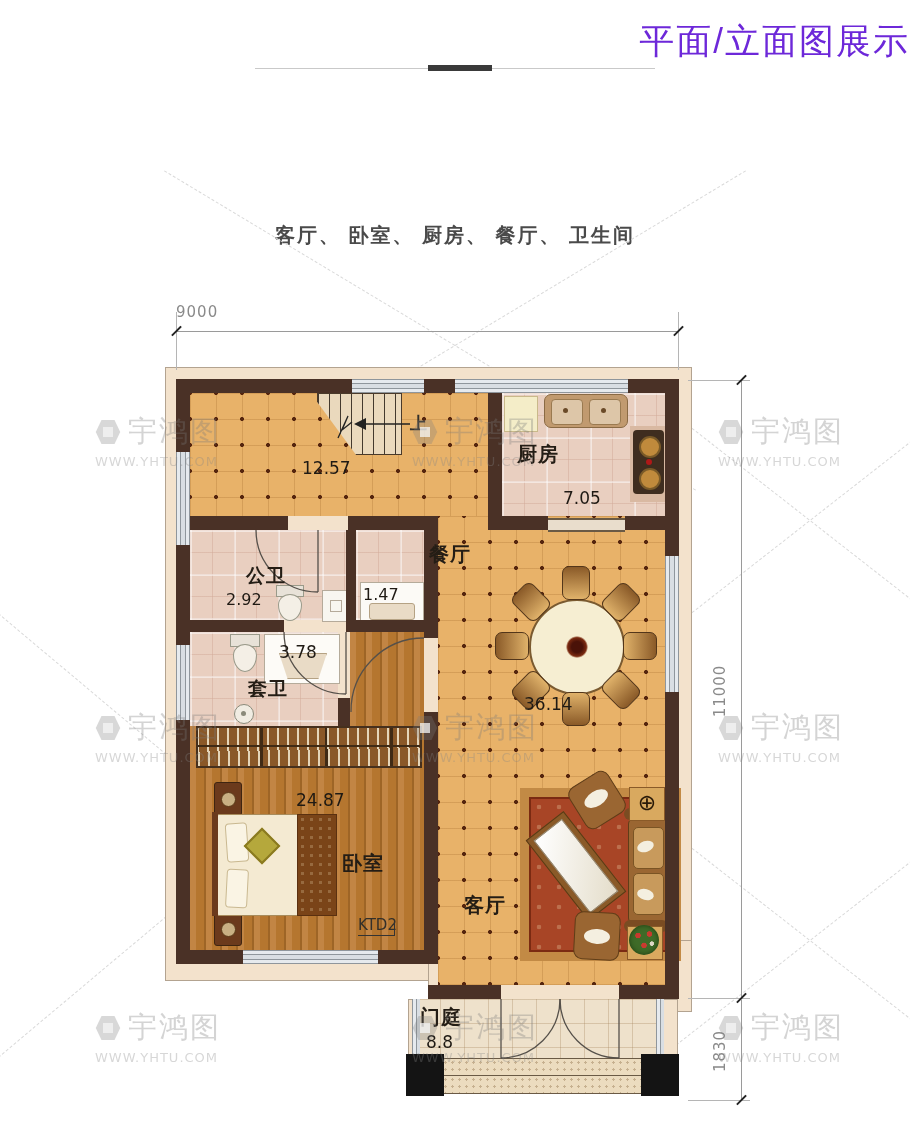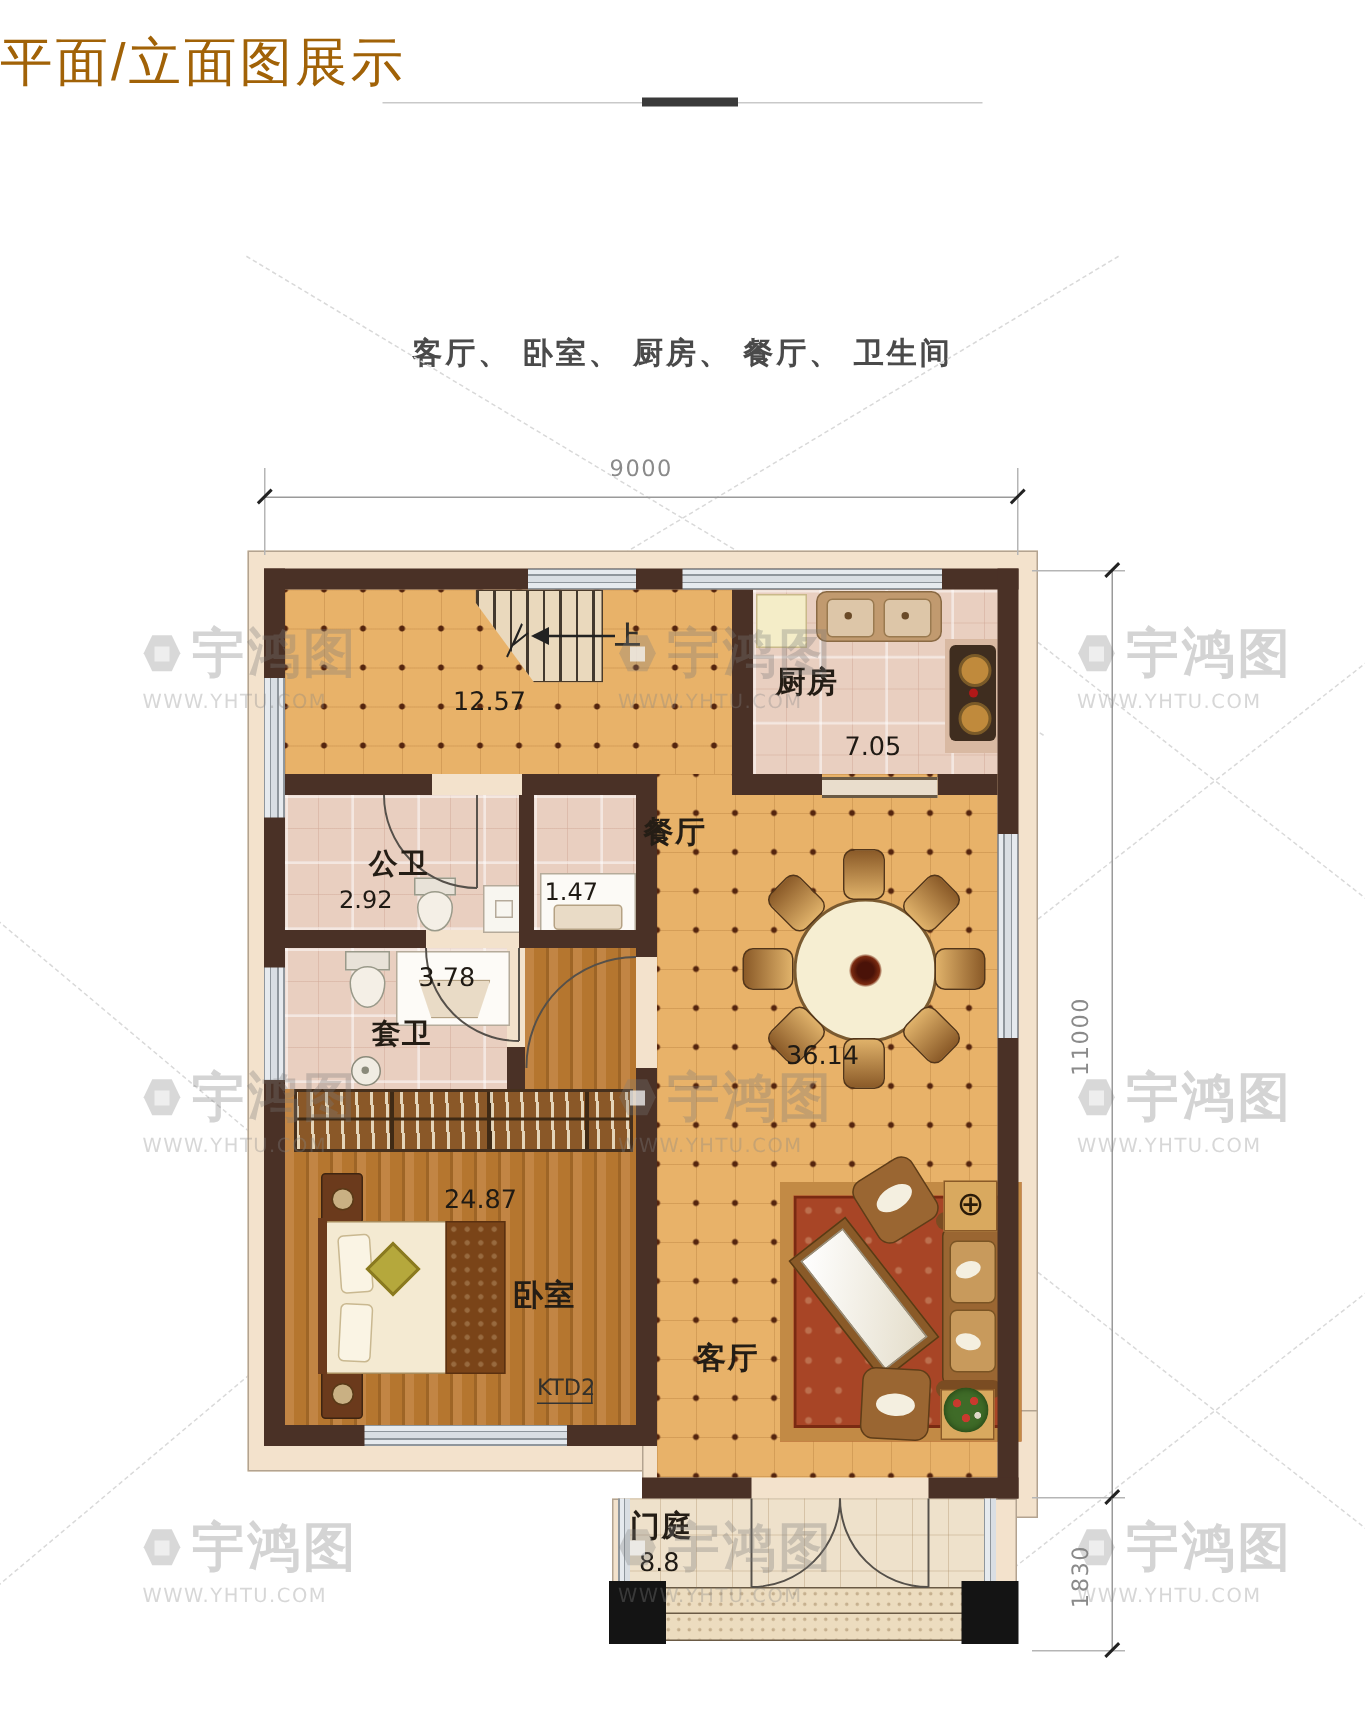--- a/index.html
+++ b/index.html
@@ -1,20 +1,20 @@
 <!DOCTYPE html>
 <html><head>
 <meta charset="utf-8">
 <style>
   html,body{margin:0;padding:0;background:#fff;}
   .page{position:relative;width:910px;height:1143px;background:#fff;overflow:hidden;
         font-family:"Liberation Sans",sans-serif;}
   .abs{position:absolute;}
   
-  .title{left:0;top:18px;width:910px;text-align:left;font-size:35px;color:#a16207;
+  .title{left:0;top:18px;width:910px;text-align:right;font-size:35px;color:#6d28d9;
          letter-spacing:2px;font-weight:500;}
   .divider{left:255px;top:68px;width:400px;height:1px;background:#c9c9c9;}
   .divider-bold{left:428px;top:65px;width:64px;height:6px;background:#3a3a3a;}
   .subtitle{left:0;top:84px;width:910px;text-align:center;font-size:17px;color:#525252;
             letter-spacing:2px;}
   .banner{left:346px;top:170px;width:220px;height:38px;background:#d6251f;color:#fff;
           text-align:center;line-height:38px;font-size:25px;font-weight:bold;
           font-family:"Liberation Serif",serif;letter-spacing:2px;font-style:italic;}
   .roomlist{left:0;top:222px;width:910px;text-align:center;font-size:20px;color:#4a4a4a;
             font-weight:600;letter-spacing:2px;}
@@ -57,21 +57,21 @@
   .stairs{background:#ead9bd;border:1px solid #4a3a2a;
     background-image:repeating-linear-gradient(90deg,#43392e 0 1.5px,transparent 1.5px 11px);
     clip-path:polygon(0 0,100% 0,100% 100%,46% 100%,0 14%);}
   .chair{width:26px;height:32px;border-radius:7px;border:1px solid #53361a;
     background:linear-gradient(180deg,#e0b26a,#8a5a28);}
   .wm{display:flex;align-items:center;gap:7px;}
   .wm-hex{width:26px;height:26px;background:rgba(125,125,125,.30);
     clip-path:polygon(25% 4%,75% 4%,97% 50%,75% 96%,25% 96%,3% 50%);position:relative;}
   .wm-hex::after{content:"";position:absolute;left:8px;top:8px;width:10px;height:10px;
     background:rgba(245,245,245,.75);}
-  .wm-brand{font-size:35px;font-weight:bold;color:rgba(120,120,120,.32);letter-spacing:2px;text-align:right;}
+  .wm-brand{font-size:29px;font-weight:normal;color:rgba(120,120,120,.32);letter-spacing:2px;text-align:right;}
   .wm-url{font-size:13px;color:rgba(135,135,135,.33);letter-spacing:1px;margin-top:2px;
     font-family:"DejaVu Sans",sans-serif;}
 </style>
 </head>
 <body>
 
 <div class="page">
 
   <div class="abs title">平面/立面图展示</div>
   <div class="abs divider"></div>
@@ -267,21 +267,21 @@
   <div class="abs" style="left:358px;top:922px;width:36px;height:13px;border-bottom:1px solid #333;border-right:1px solid #333;"></div>
   <div class="abs rm" style="left:464px;top:856px;margin-top:36px;">客厅</div>
   <div class="abs rm" style="left:420px;top:1004px;">门庭</div>
   <div class="abs ar" style="left:426px;top:1032px;">8.8</div>
 
   <div class="abs extline" style="left:176px;top:312px;width:1px;height:58px;"></div>
   <div class="abs extline" style="left:678px;top:312px;width:1px;height:58px;"></div>
   <div class="abs dimline" style="left:176px;top:331px;width:503px;height:1px;"></div>
   <div class="abs tick" style="left:170px;top:330px;"></div>
   <div class="abs tick" style="left:672px;top:330px;"></div>
-  <div class="abs dim" style="left:176px;top:303px;width:503px;text-align:center;">9000</div>
+  <div class="abs dim" style="left:176px;top:303px;width:503px;">9000</div>
 
   <div class="abs extline" style="left:688px;top:380px;width:62px;height:1px;"></div>
   <div class="abs extline" style="left:688px;top:998px;width:62px;height:1px;"></div>
   <div class="abs dimline" style="left:741px;top:380px;width:1px;height:619px;"></div>
   <div class="abs tick" style="left:735px;top:379px;"></div>
   <div class="abs tick" style="left:735px;top:997px;"></div>
   <div class="abs dim" style="left:690px;top:682px;transform:rotate(-90deg);transform-origin:center;width:60px;text-align:center;">11000</div>
 
   <div class="abs extline" style="left:688px;top:1100px;width:62px;height:1px;"></div>
   <div class="abs dimline" style="left:741px;top:999px;width:1px;height:101px;"></div>

